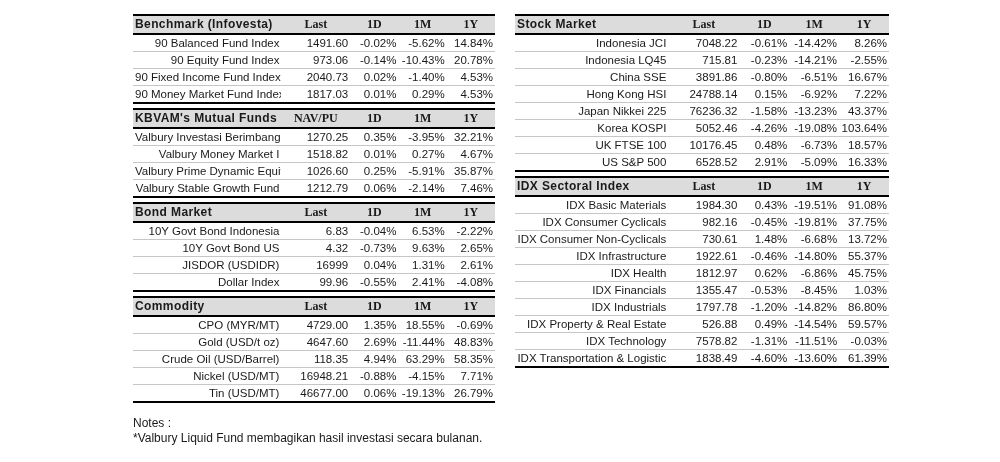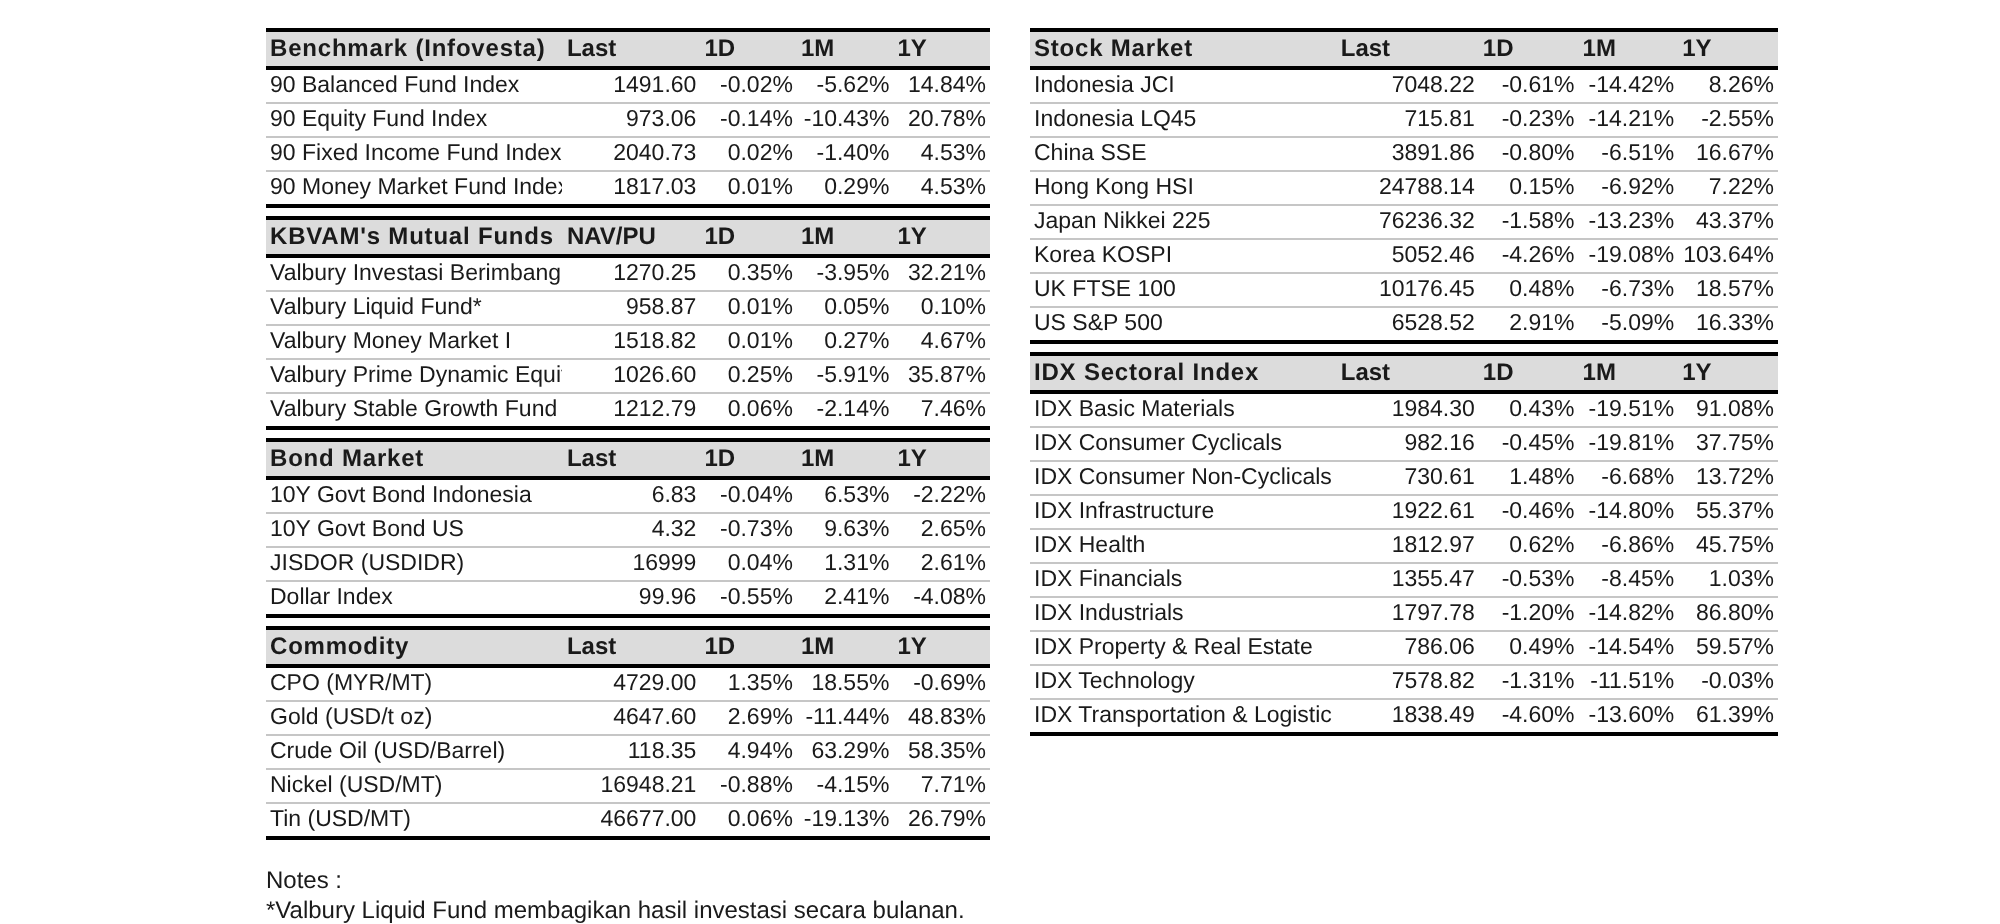--- a/index.html
+++ b/index.html
@@ -27,28 +27,28 @@
     border-top:2px solid var(--border);
     border-bottom:2px solid var(--border);
   }
   table.mkt th{
     background:var(--header-bg);
     border-bottom:2px solid var(--border);
     font-size:12px;font-weight:bold;line-height:15px;
     padding:1px 2px;white-space:nowrap;overflow:hidden;
   }
   table.mkt th.lbl{text-align:left;letter-spacing:0.4px;}
-  table.mkt th.num{text-align:left;}
+  table.mkt th.num{text-align:center;font-family:Liberation Serif, serif;}
   table.mkt td{
     font-size:11.5px;line-height:14px;padding:1px 2px;
     border-bottom:1px solid var(--row-line);
     white-space:nowrap;overflow:hidden;
   }
   table.mkt tr:last-child td{border-bottom:none;}
-  table.mkt td.lbl{text-align:left;margin-left:31px;}
+  table.mkt td.lbl{text-align:right;margin-left:31px;}
   table.mkt td.num{text-align:right;}
   col.c-label{width:41%;}
   col.c-last{width:19%;}
   col.c-pct{width:13.33%;}
   .notes{margin-top:9px;font-size:12px;line-height:14px;}
   .notes .notes-title{margin-bottom:1px;}
 </style>
 </head>
 <body>
 
@@ -122,27 +122,20 @@
           </thead>
           <tbody>
             <tr>
               <td class="lbl">Valbury Investasi Berimbang</td>
               <td class="num">1270.25</td>
               <td class="num">0.35%</td>
               <td class="num">-3.95%</td>
               <td class="num">32.21%</td>
             </tr>
             <tr>
-              <td class="lbl">Valbury Liquid Fund*</td>
-              <td class="num">958.87</td>
-              <td class="num">0.01%</td>
-              <td class="num">0.05%</td>
-              <td class="num">0.10%</td>
-            </tr>
-            <tr>
               <td class="lbl">Valbury Money Market I</td>
               <td class="num">1518.82</td>
               <td class="num">0.01%</td>
               <td class="num">0.27%</td>
               <td class="num">4.67%</td>
             </tr>
             <tr>
               <td class="lbl">Valbury Prime Dynamic Equity</td>
               <td class="num">1026.60</td>
               <td class="num">0.25%</td>
@@ -407,21 +400,21 @@
             </tr>
             <tr>
               <td class="lbl">IDX Industrials</td>
               <td class="num">1797.78</td>
               <td class="num">-1.20%</td>
               <td class="num">-14.82%</td>
               <td class="num">86.80%</td>
             </tr>
             <tr>
               <td class="lbl">IDX Property &amp; Real Estate</td>
-              <td class="num">786.06</td>
+              <td class="num">526.88</td>
               <td class="num">0.49%</td>
               <td class="num">-14.54%</td>
               <td class="num">59.57%</td>
             </tr>
             <tr>
               <td class="lbl">IDX Technology</td>
               <td class="num">7578.82</td>
               <td class="num">-1.31%</td>
               <td class="num">-11.51%</td>
               <td class="num">-0.03%</td>

